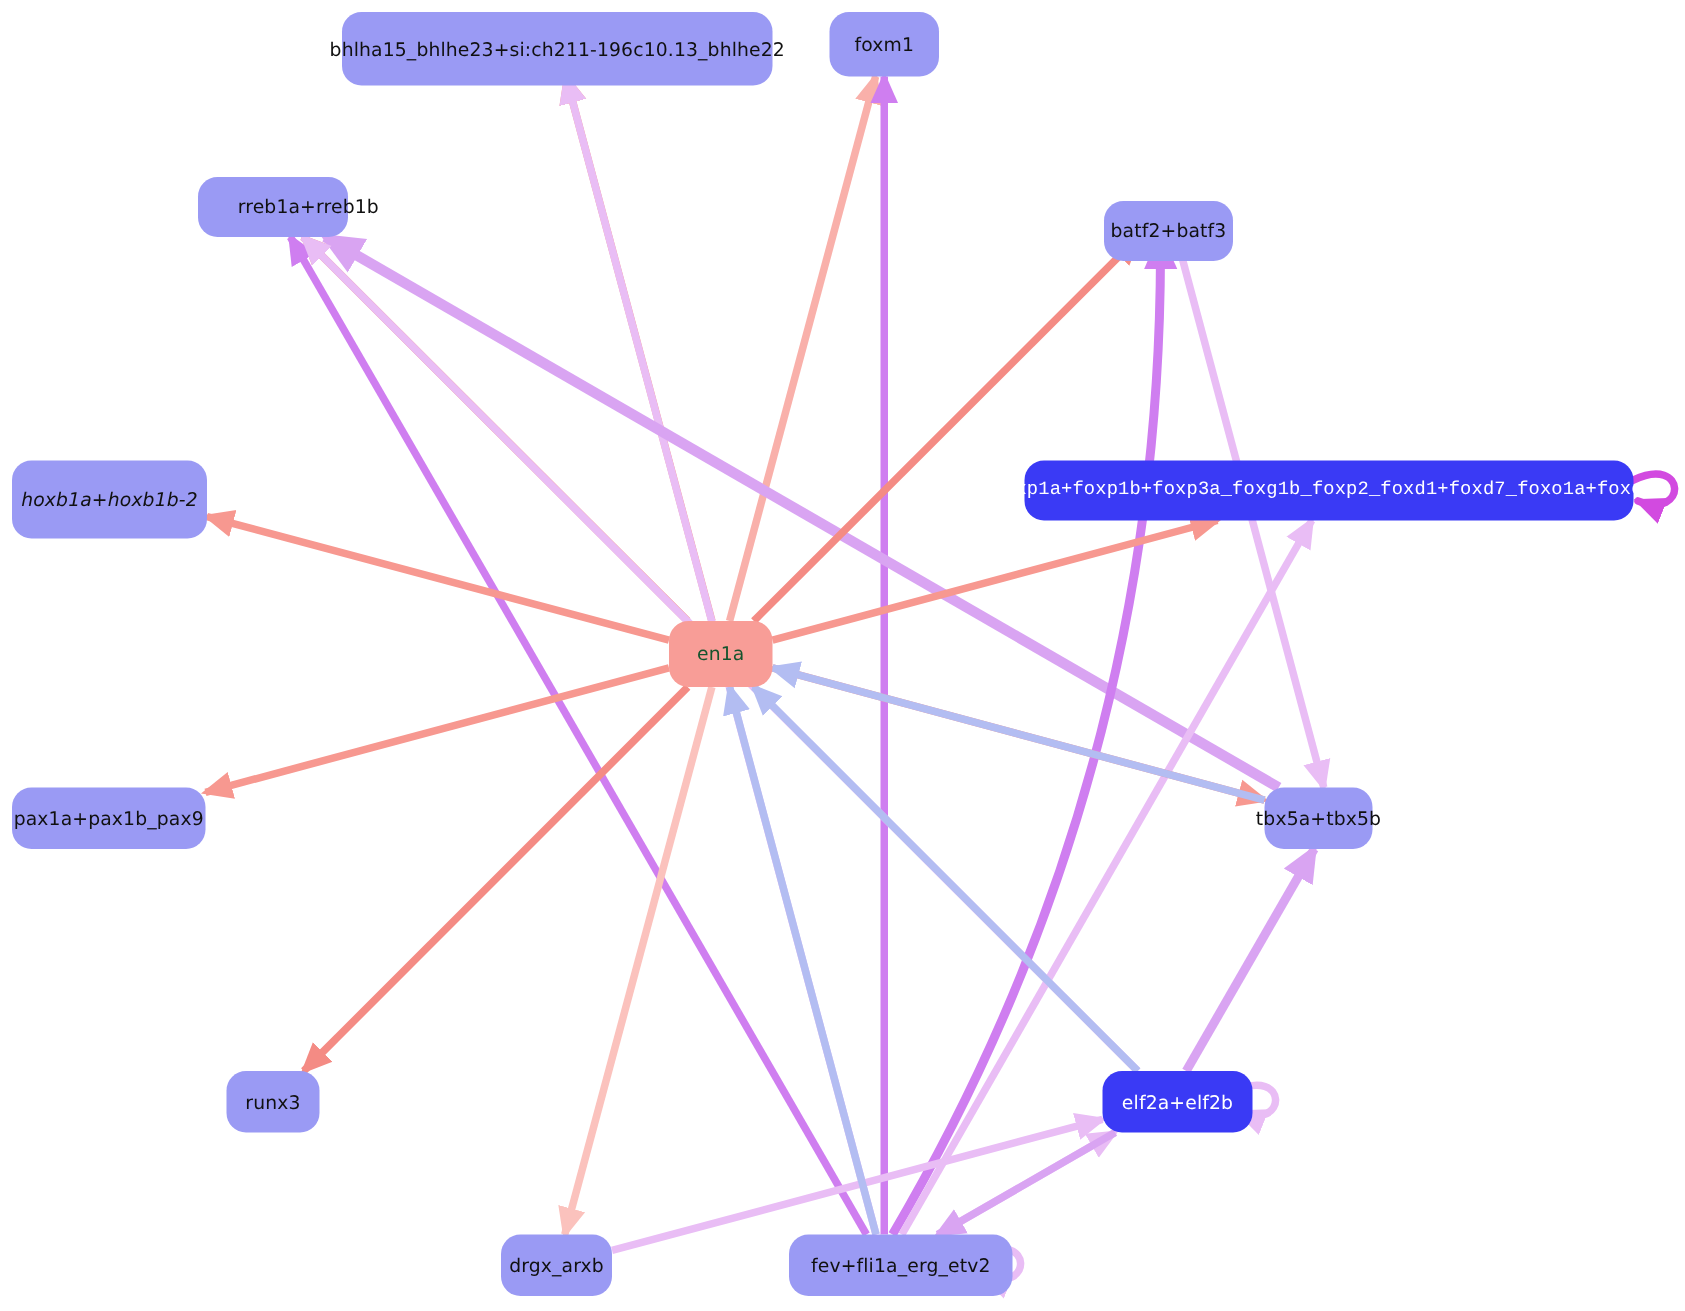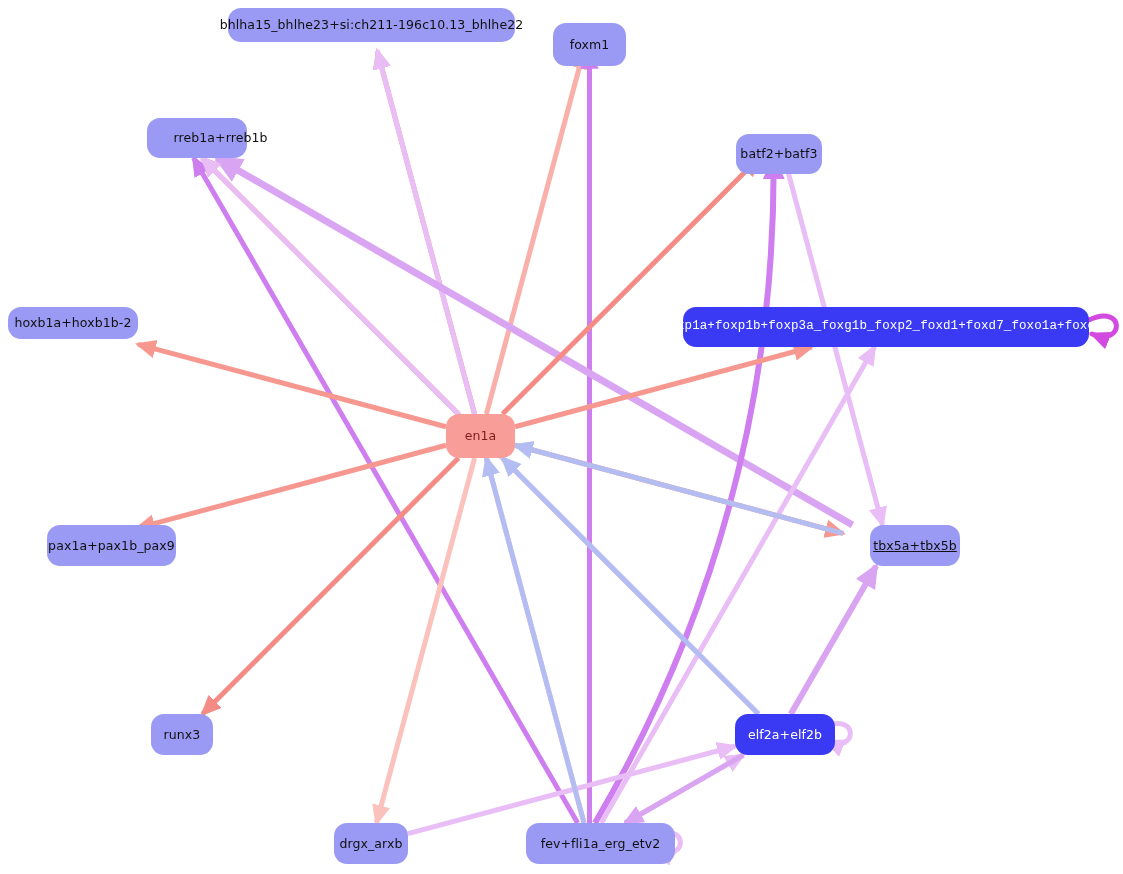--- a/index.html
+++ b/index.html
@@ -41,21 +41,21 @@
   .node-light {
     background: #9a9af4;
     color: #101010;
   }
   .node-strong {
     background: #3a3af5;
     color: #ffffff;
   }
   .node-hub {
     background: #f89d97;
-    color: #7f1d1d;
+    color: #14532d;
   }
 </style>
 </head>
 <body>
 
 <div id="graph-canvas">
   <svg id="edge-layer" viewBox="0 0 1123 874" xmlns="http://www.w3.org/2000/svg">
       <defs>
         <marker id="ah-f79890" viewBox="0 0 10 10" refX="8.5" refY="5" markerWidth="4.2" markerHeight="4.2" orient="auto-start-reverse" markerUnits="strokeWidth">
           <path d="M 0 0.6 L 10 5 L 0 9.4 z" fill="#f79890"></path>
@@ -108,45 +108,45 @@
       <path d="M 625.1399082568807 823 L 743.3600917431193 755" fill="none" stroke="#e9bdf5" stroke-width="5" stroke-linecap="butt" marker-end="url(#ah-e9bdf5)"></path>
       <path d="M 823 727.5 C 859 710.5, 859 754.5, 826 741.5" fill="none" stroke="#e9bdf5" stroke-width="5" stroke-linecap="round" marker-end="url(#ah-e9bdf5)"></path>
       <path d="M 743.3600917431193 755 L 625.1399082568807 823" fill="none" stroke="#d9a4f2" stroke-width="5" stroke-linecap="butt" marker-end="url(#ah-d9a4f2)"></path>
       <path d="M 653 836.5 C 689 819.5, 689 863.5, 656 850.5" fill="none" stroke="#e9bdf5" stroke-width="5" stroke-linecap="round" marker-end="url(#ah-e9bdf5)"></path>
       <path d="M 408 833.6151960784314 L 735 746.2549019607843" fill="none" stroke="#e9bdf5" stroke-width="5" stroke-linecap="butt" marker-end="url(#ah-e9bdf5)"></path>
       <path d="M 843 533.4079754601227 L 515 445.27055214723924" fill="none" stroke="#b3bdf2" stroke-width="5" stroke-linecap="butt" marker-end="url(#ah-b3bdf2)"></path>
       <path d="M 758.5 714 L 502.5 458" fill="none" stroke="#b3bdf2" stroke-width="5" stroke-linecap="butt" marker-end="url(#ah-b3bdf2)"></path>
       <path d="M 584.016564417178 823 L 486.3846625766871 458" fill="none" stroke="#b3bdf2" stroke-width="5" stroke-linecap="butt" marker-end="url(#ah-b3bdf2)"></path>
     </svg>
   <div id="node-layer">
-      <div class="gnode node-light" style="left: 228px; top: 8px; width: 287px; height: 34px;">
+      <div class="gnode node-light" style="left: 228px; top: 8px; width: 287px; height: 49px;">
         <span>bhlha15_bhlhe23+si:ch211-196c10.13_bhlhe22</span>
       </div>
-      <div class="gnode node-light" style="left: 553px; top: 23px; width: 73px; height: 43px;">
+      <div class="gnode node-light" style="left: 553px; top: 8px; width: 73px; height: 43px;">
         <span>foxm1</span>
       </div>
-      <div class="gnode node-light" style="left: 147px; top: 118px; width: 100px; height: 40px; padding-left: 47px;">
+      <div class="gnode node-light" style="left: 132px; top: 118px; width: 100px; height: 40px; padding-left: 47px;">
         <span>rreb1a+rreb1b</span>
       </div>
       <div class="gnode node-light" style="left: 736px; top: 134px; width: 86px; height: 40px;">
         <span>batf2+batf3</span>
       </div>
-      <div class="gnode node-light" style="left: 8px; top: 307px; width: 130px; height: 32px;">
+      <div class="gnode node-light" style="left: 8px; top: 307px; width: 130px; height: 52px; font-style: italic;">
         <span>hoxb1a+hoxb1b-2</span>
       </div>
       <div class="gnode node-strong" style="left: 683px; top: 307px; width: 406px; height: 40px; font-family: Liberation Mono, monospace;">
         <span>foxp1a+foxp1b+foxp3a_foxg1b_foxp2_foxd1+foxd7_foxo1a+foxo1b</span>
       </div>
       <div class="gnode node-hub" style="left: 446px; top: 414px; width: 69px; height: 44px;">
         <span>en1a</span>
       </div>
-      <div class="gnode node-light" style="left: 8px; top: 525px; width: 129px; height: 41px; margin-left: 39px;">
+      <div class="gnode node-light" style="left: 8px; top: 525px; width: 129px; height: 41px;">
         <span>pax1a+pax1b_pax9</span>
       </div>
-      <div class="gnode node-light" style="left: 870px; top: 525px; width: 90px; height: 41px; text-decoration: underline;">
+      <div class="gnode node-light" style="left: 843px; top: 525px; width: 72px; height: 41px;">
         <span>tbx5a+tbx5b</span>
       </div>
       <div class="gnode node-light" style="left: 151px; top: 714px; width: 62px; height: 41px;">
         <span>runx3</span>
       </div>
       <div class="gnode node-strong" style="left: 735px; top: 714px; width: 100px; height: 41px;">
         <span>elf2a+elf2b</span>
       </div>
       <div class="gnode node-light" style="left: 334px; top: 823px; width: 74px; height: 41px; text-align: center;">
         <span>drgx_arxb</span>

